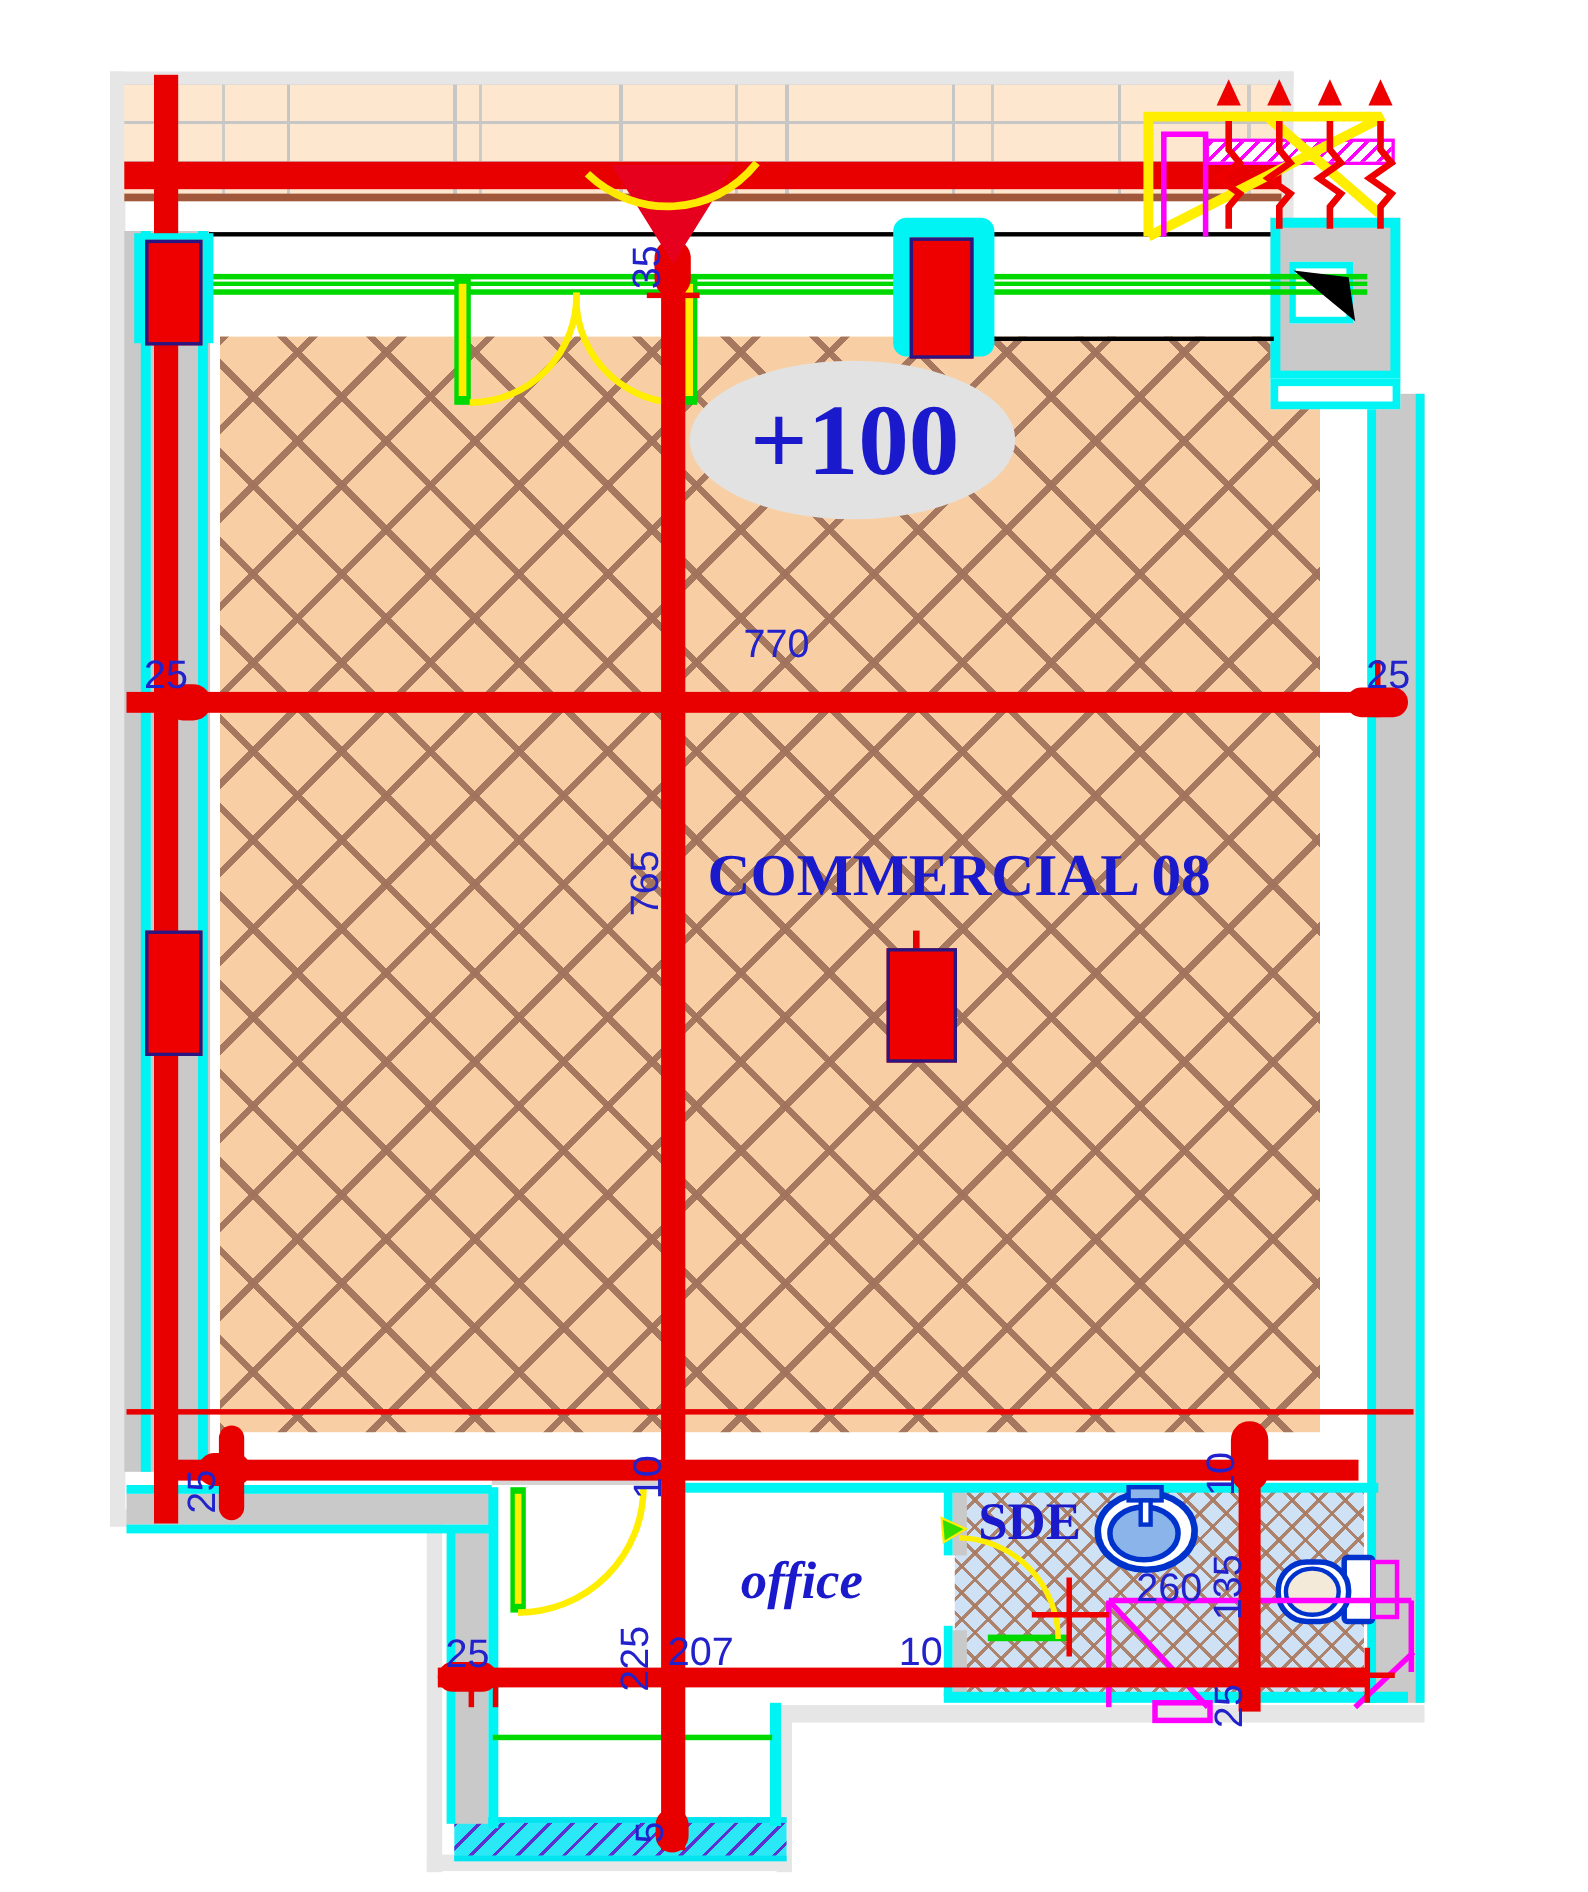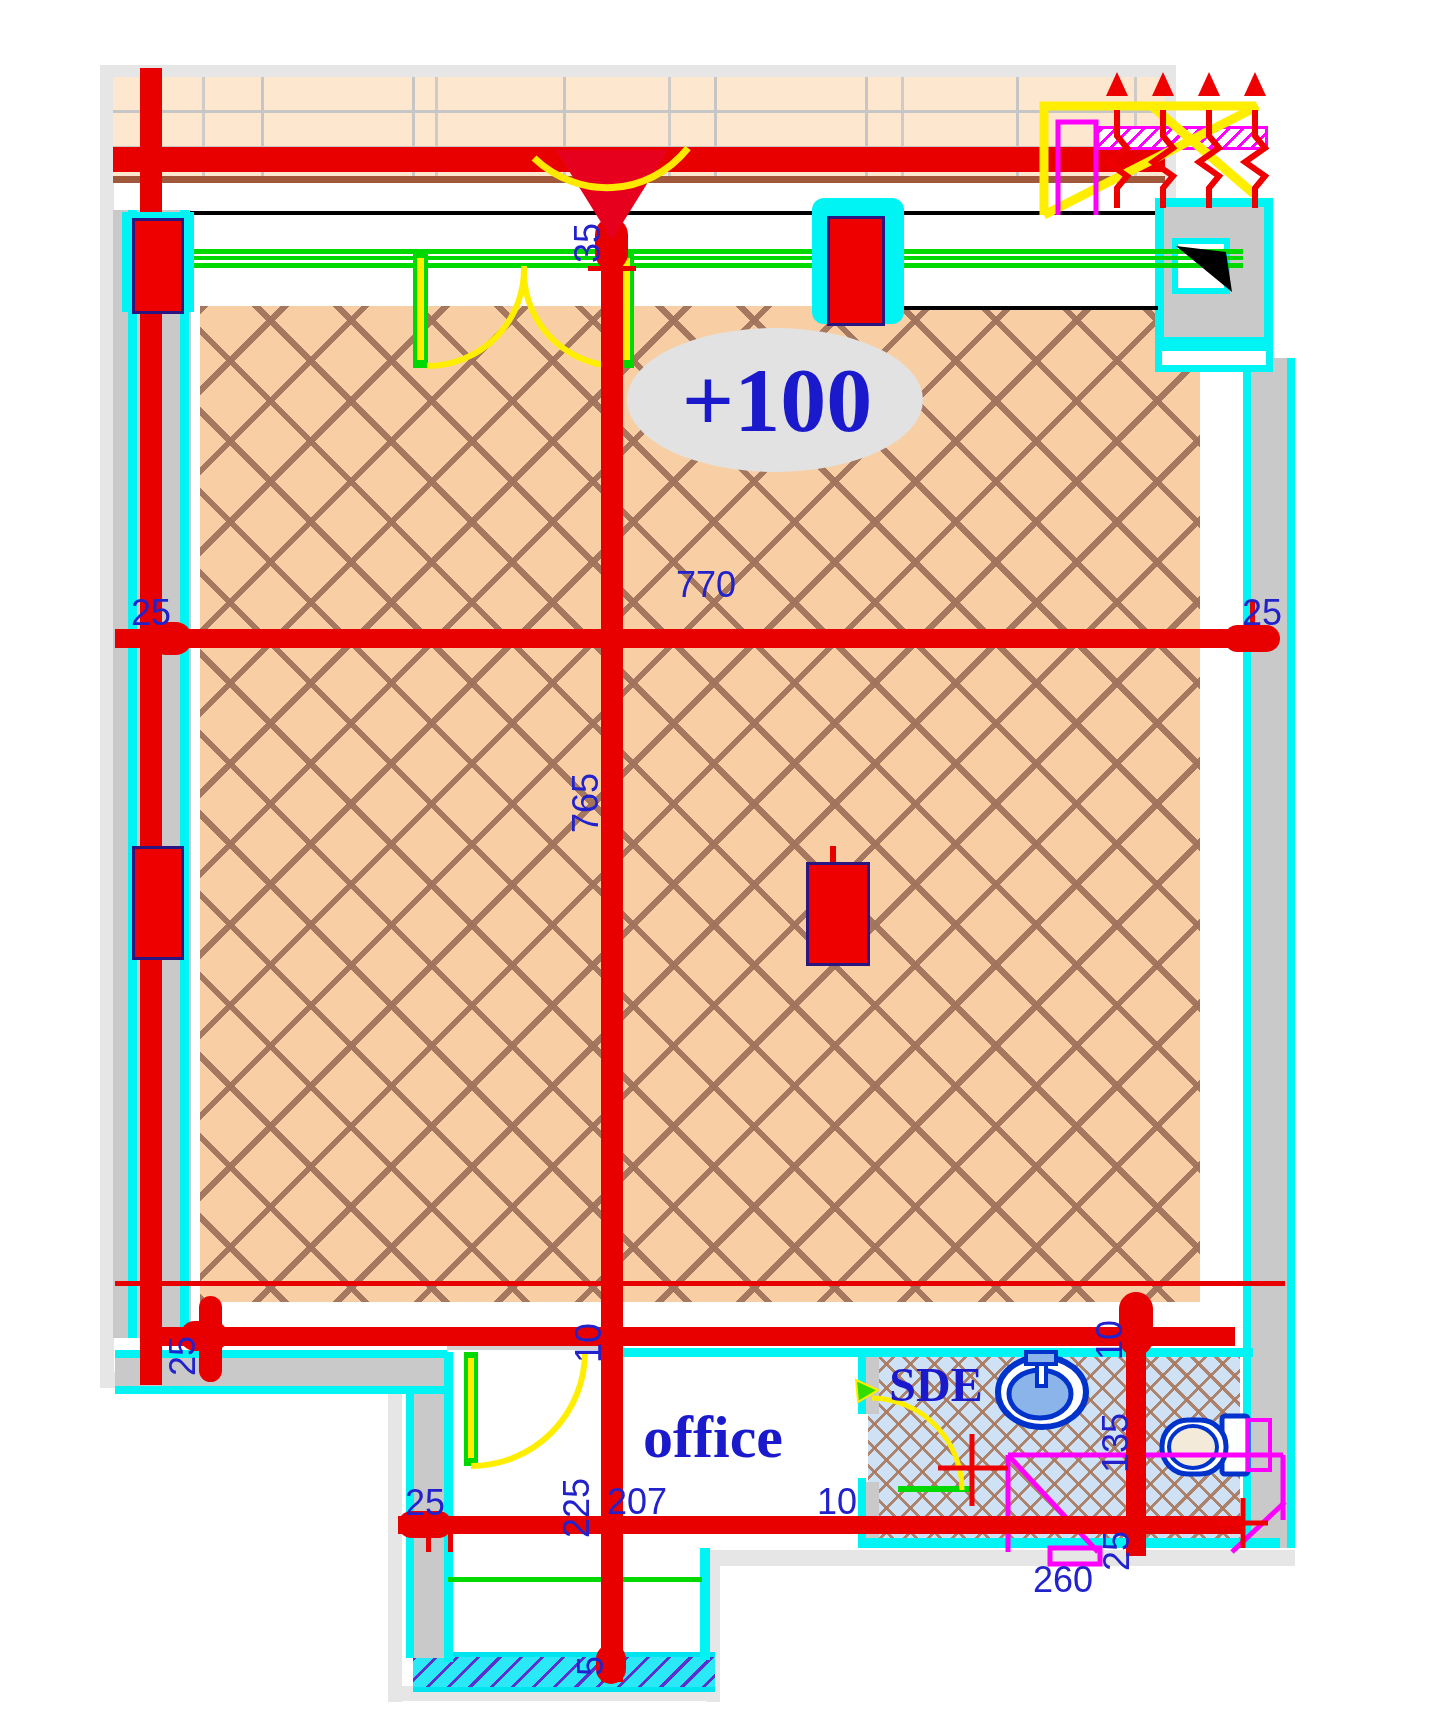--- a/index.html
+++ b/index.html
@@ -200,33 +200,34 @@
       <polygon points="1198,96 1220,96 1209,72" fill="#ee0000"></polygon>
       <polygon points="1244,96 1266,96 1255,72" fill="#ee0000"></polygon>
     </g>
     <g stroke="#ee0000" stroke-width="5" fill="none">
       <path d="M938,1468 H1008 M972,1434 V1506"></path>
       <path d="M1218,1523 H1268 M1243,1498 V1548"></path>
     </g>
   </svg>
 
   <div class="room" style="left:777px;top:400px;font-size:92px;">+100</div>
-  <div class="room" style="left:713px;top:1437px;font-size:60px;">office</div>
+  <div class="room" style="left:872px;top:796px;font-size:54px;">COMMERCIAL 08</div>
+  <div class="room" style="left:729px;top:1437px;font-size:48px;font-style:italic;">office</div>
   <div class="room" style="left:936px;top:1384px;font-size:48px;">SDE</div>
 
   <div class="dim rot" style="left:588px;top:243px;">35</div>
   <div class="dim" style="left:151px;top:613px;">25</div>
   <div class="dim" style="left:706px;top:585px;">770</div>
   <div class="dim" style="left:1262px;top:613px;">25</div>
   <div class="dim rot" style="left:586px;top:803px;">765</div>
   <div class="dim rot" style="left:183px;top:1356px;">25</div>
   <div class="dim rot" style="left:589px;top:1343px;">10</div>
   <div class="dim rot" style="left:1110px;top:1340px;">10</div>
   <div class="dim rot" style="left:1116px;top:1443px;">135</div>
   <div class="dim rot" style="left:1117px;top:1551px;">25</div>
   <div class="dim" style="left:425px;top:1503px;">25</div>
   <div class="dim rot" style="left:577px;top:1508px;">225</div>
   <div class="dim" style="left:637px;top:1502px;">207</div>
   <div class="dim" style="left:837px;top:1502px;">10</div>
-  <div class="dim" style="left:1063px;top:1580px;">260</div>
+  <div class="dim" style="left:1063px;top:1443px;">260</div>
   <div class="dim rot" style="left:591px;top:1666px;">5</div>
 
 </div>
 
 </body></html>

